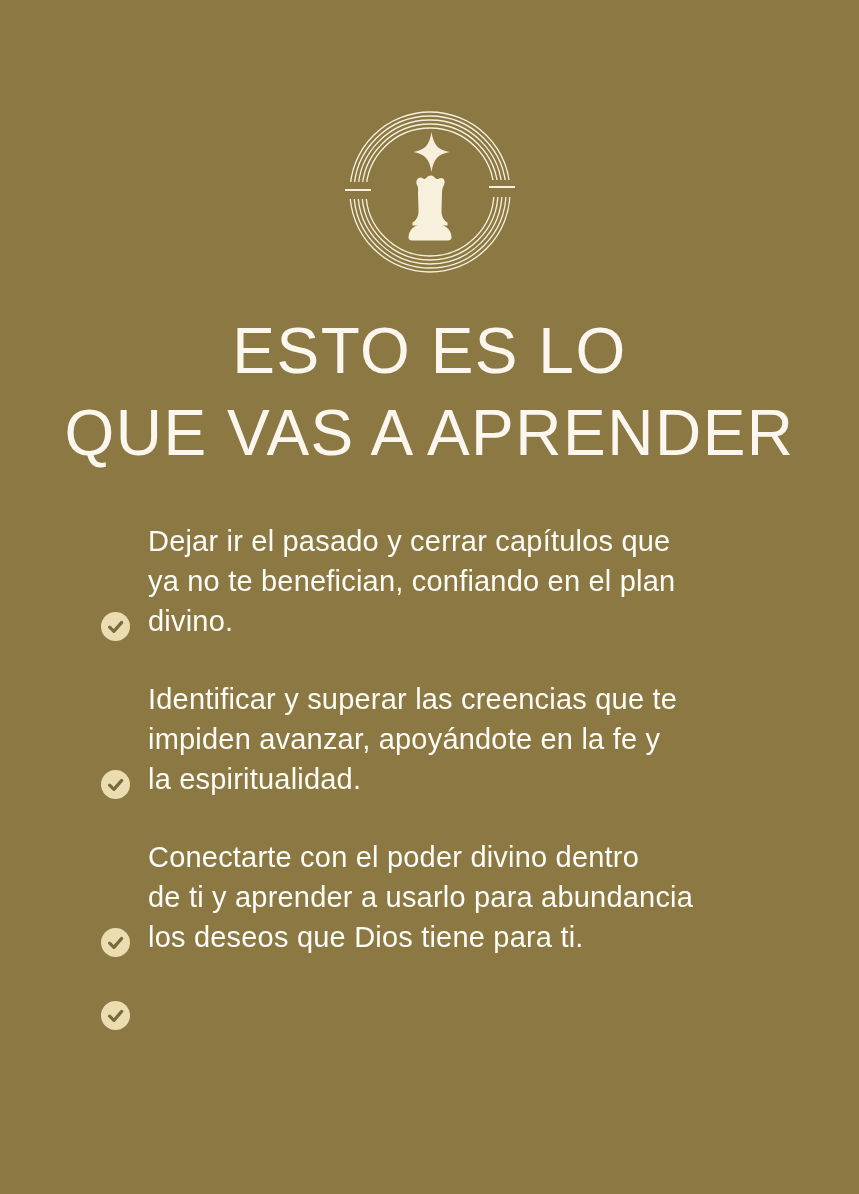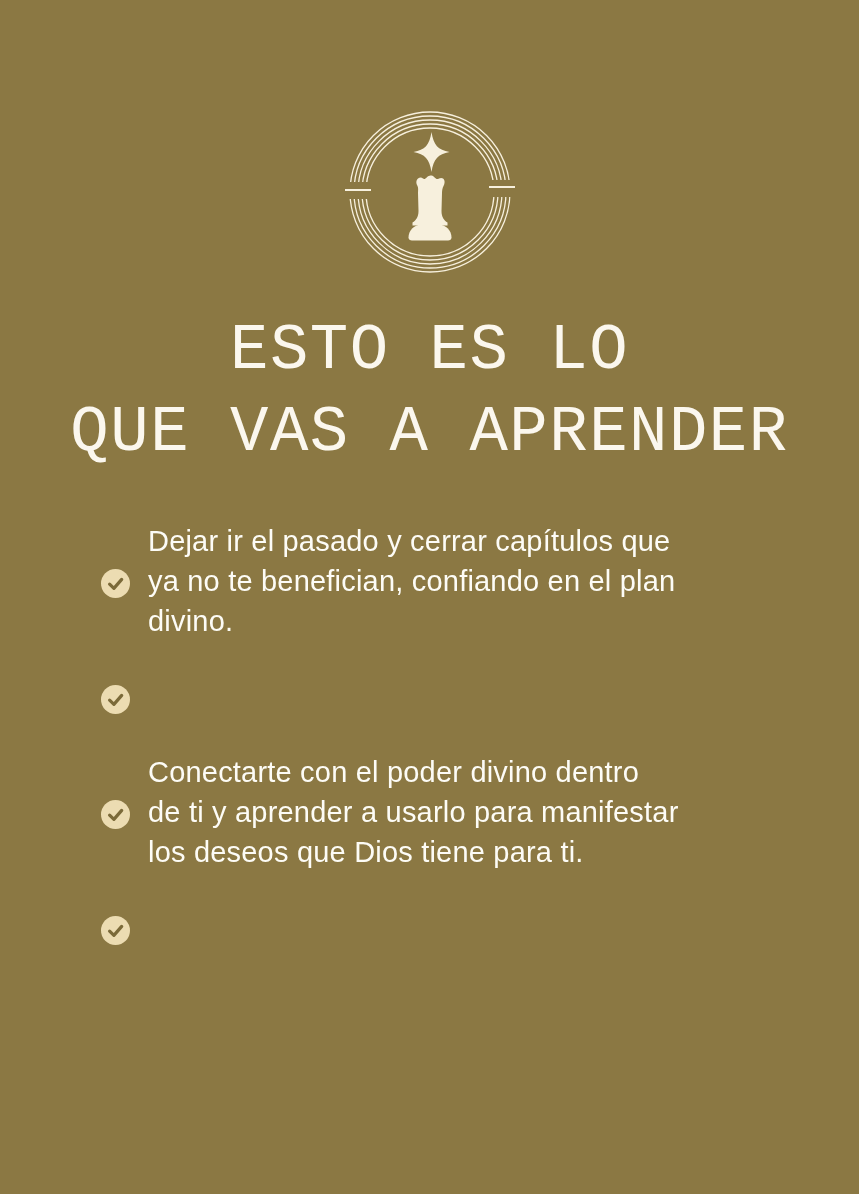--- a/index.html
+++ b/index.html
@@ -18,36 +18,36 @@
   }
   .logo {
     width: 170px;
     height: 170px;
     margin: 107px auto 0;
   }
   .logo svg { display: block; width: 170px; height: 170px; }
   .heading {
     margin: 34px 0 46px;
     text-align: center;
-    font-family: Liberation Mono, monospace;
+    font-family: Liberation Sans, sans-serif;
     font-weight: normal;
     font-size: 64px;
     line-height: 1.28;
     letter-spacing: 1.5px;
     color: var(--heading, #fbf7ee);
     white-space: pre-line;
   }
   .bullets {
     list-style: none;
     margin: 0;
     padding: 0 80px 0 101px;
   }
   .bullet {
     display: flex;
-    align-items: center;
+    align-items: flex-end;
     gap: 18px;
     margin-bottom: 38px;
   }
   .check {
     flex: 0 0 29px;
     width: 29px;
     height: 29px;
     margin-top: 6px;
   }
   .check svg { display: block; width: 29px; height: 29px; }
@@ -132,30 +132,33 @@
 ya no te benefician, confiando en el plan
 divino.</p>
   </li>
       <li class="bullet">
     <span class="check">
       <svg viewBox="0 0 29 29" xmlns="http://www.w3.org/2000/svg">
         <circle cx="14.5" cy="14.5" r="14.5" fill="var(--check-circle)"></circle>
         <path d="M8.6 15.2 L12.9 19.4 L20.7 10.4" fill="none" stroke="var(--check-mark)" stroke-width="3.2" stroke-linecap="round" stroke-linejoin="round"></path>
       </svg>
     </span>
+    <p class="bullet-text">Identificar y superar las creencias que te
+impiden avanzar, apoyándote en la fe y
+la espiritualidad.</p>
   </li>
       <li class="bullet">
     <span class="check">
       <svg viewBox="0 0 29 29" xmlns="http://www.w3.org/2000/svg">
         <circle cx="14.5" cy="14.5" r="14.5" fill="var(--check-circle)"></circle>
         <path d="M8.6 15.2 L12.9 19.4 L20.7 10.4" fill="none" stroke="var(--check-mark)" stroke-width="3.2" stroke-linecap="round" stroke-linejoin="round"></path>
       </svg>
     </span>
     <p class="bullet-text">Conectarte con el poder divino dentro
-de ti y aprender a usarlo para manifestar
+de ti y aprender a usarlo para abundancia
 los deseos que Dios tiene para ti.</p>
   </li>
       <li class="bullet">
     <span class="check">
       <svg viewBox="0 0 29 29" xmlns="http://www.w3.org/2000/svg">
         <circle cx="14.5" cy="14.5" r="14.5" fill="var(--check-circle)"></circle>
         <path d="M8.6 15.2 L12.9 19.4 L20.7 10.4" fill="none" stroke="var(--check-mark)" stroke-width="3.2" stroke-linecap="round" stroke-linejoin="round"></path>
       </svg>
     </span>
   </li>

